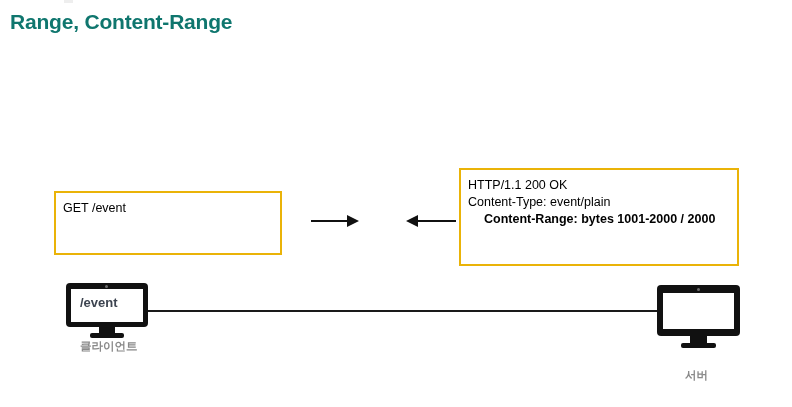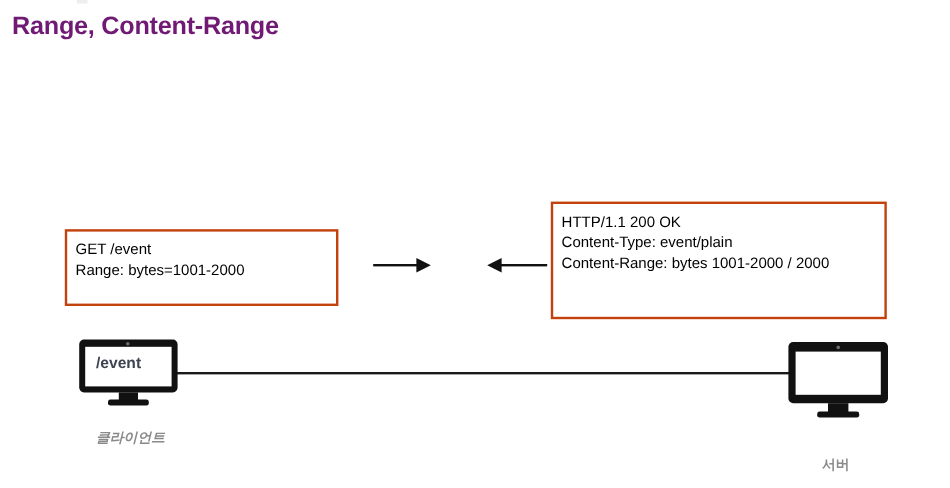--- a/index.html
+++ b/index.html
@@ -18,47 +18,48 @@
   }
 
   
   .slide-title {
     position: absolute;
     left: 10px;
     top: 10px;
     font-size: 21px;
     font-weight: bold;
     letter-spacing: -0.2px;
-    color: #701a75;
+    color: #0f766e;
     white-space: nowrap;
   }
   .top-speck {
     position: absolute;
     left: 64px;
     top: 0px;
     width: 9px;
     height: 3px;
     background: #eeeeee;
   }
 
   
   .msg-box {
     position: absolute;
     box-sizing: border-box;
     background: #ffffff;
-    border: 2px solid #c2410c;
+    border: 2px solid #eab308;
     font-size: 12.5px;
     line-height: 17px;
     color: #000000;
   }
   .msg-box .line {
     white-space: nowrap;
   }
   .msg-box .line.bold {
-    font-weight: normal;
+    font-weight: bold;
+    margin-left: 16px;
   }
   .msg-box .line.spacer {
     height: 11px;
   }
 
   #request-box {
     left: 54px;
     top: 191px;
     width: 228px;
     height: 64px;
@@ -182,33 +183,32 @@
   #client-monitor .screen-text { left: 14px; top: 12px; }
 
   
   #server-monitor { left: 657px; top: 285px; width: 84px; height: 62px; }
   #server-monitor .bezel { width: 83px; height: 51px; }
   #server-monitor .cam { left: 40px; top: 3px; }
   #server-monitor .screen { left: 6px; top: 8px; width: 71px; height: 36px; }
   #server-monitor .neck { left: 33px; top: 51px; width: 17px; height: 8px; }
   #server-monitor .foot { left: 24px; top: 58px; width: 35px; height: 5px; }
 
-  #client-label { left: 80px; top: 357px; font-style: italic; }
-  #server-label  { left: 685px; top: 380px; }
+  #client-label { left: 80px; top: 339px; }
+  #server-label  { left: 685px; top: 368px; }
 </style>
 </head>
 <body>
 
 <div class="top-speck"></div>
 
 <div class="slide-title">Range, Content-Range</div>
 
 <div class="msg-box" id="request-box">
   <div class="line">GET /event</div>
-  <div class="line">Range: bytes=1001-2000</div>
 </div>
 
 <div class="arrow" id="arrow-request">
   <div class="shaft"></div>
   <div class="head"></div>
 </div>
 
 <div class="arrow" id="arrow-response">
   <div class="shaft"></div>
   <div class="head"></div>

